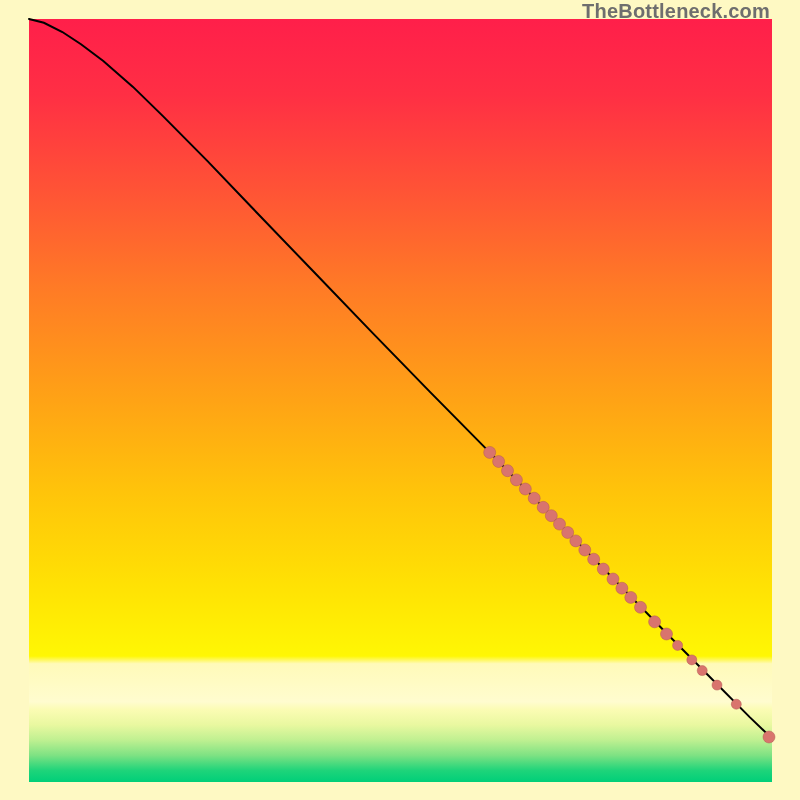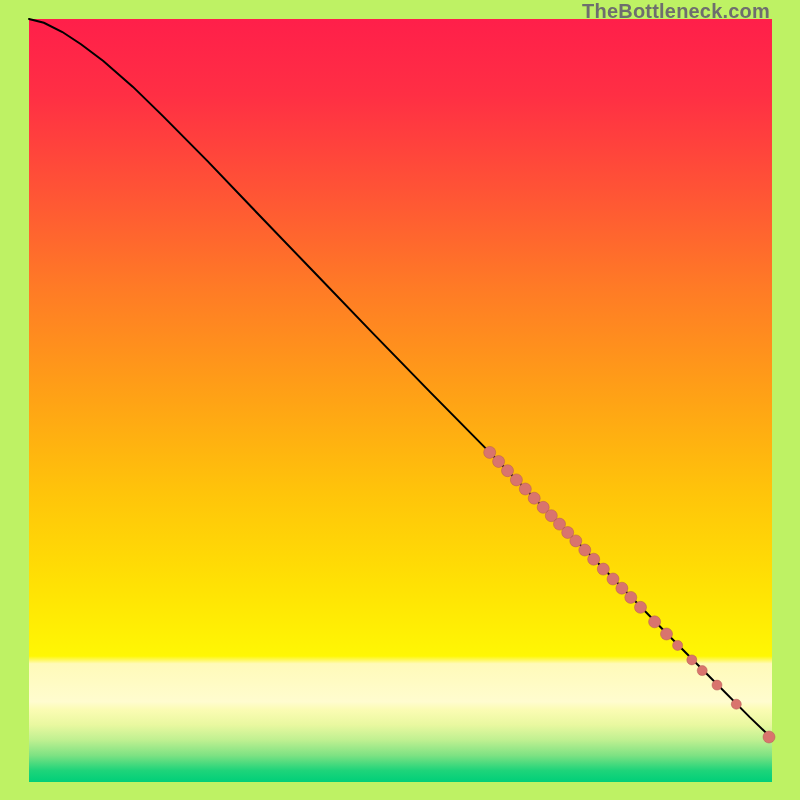--- a/index.html
+++ b/index.html
@@ -7,21 +7,21 @@
     padding: 0;
     width: 800px;
     height: 800px;
     background: #000;
     overflow: hidden;
   }
   .stage {
     position: relative;
     width: 800px;
     height: 800px;
-    background: #bef264;
+    background: #fef9c3;
   }
   .plot {
     position: absolute;
     left: 29px;
     top: 19px;
     width: 743px;
     height: 763px;
   }
   .gradient {
     position: absolute;

